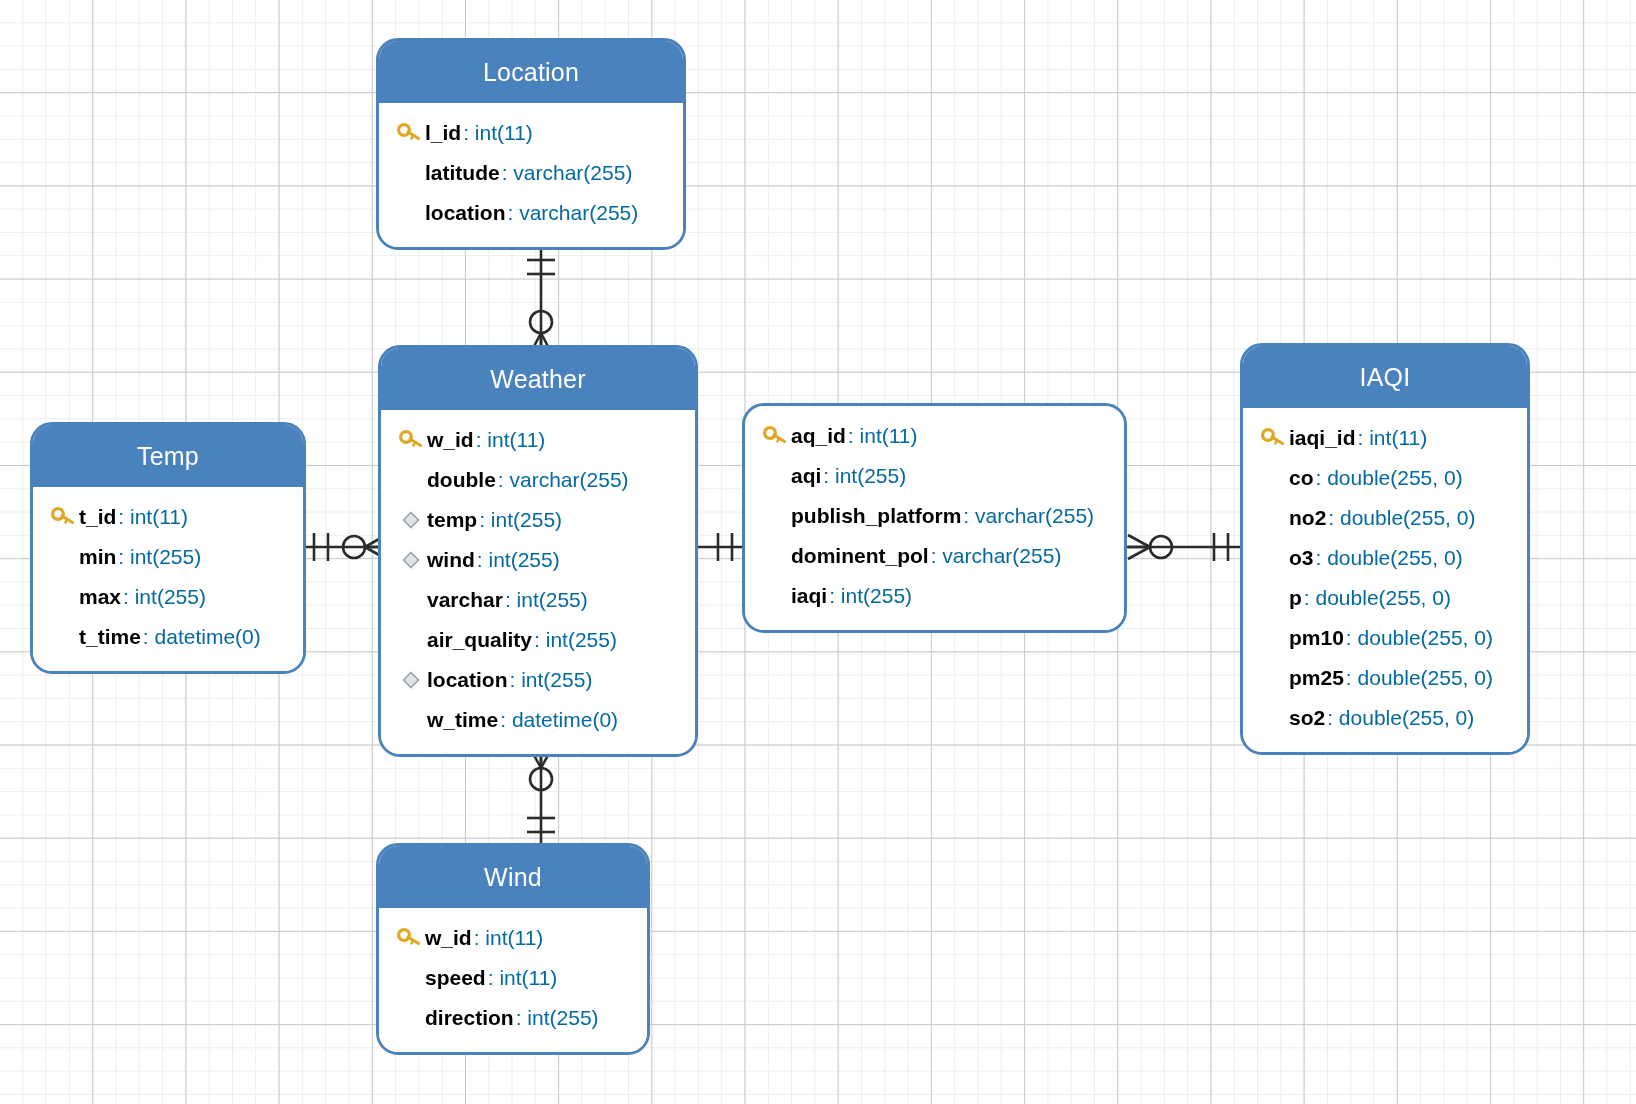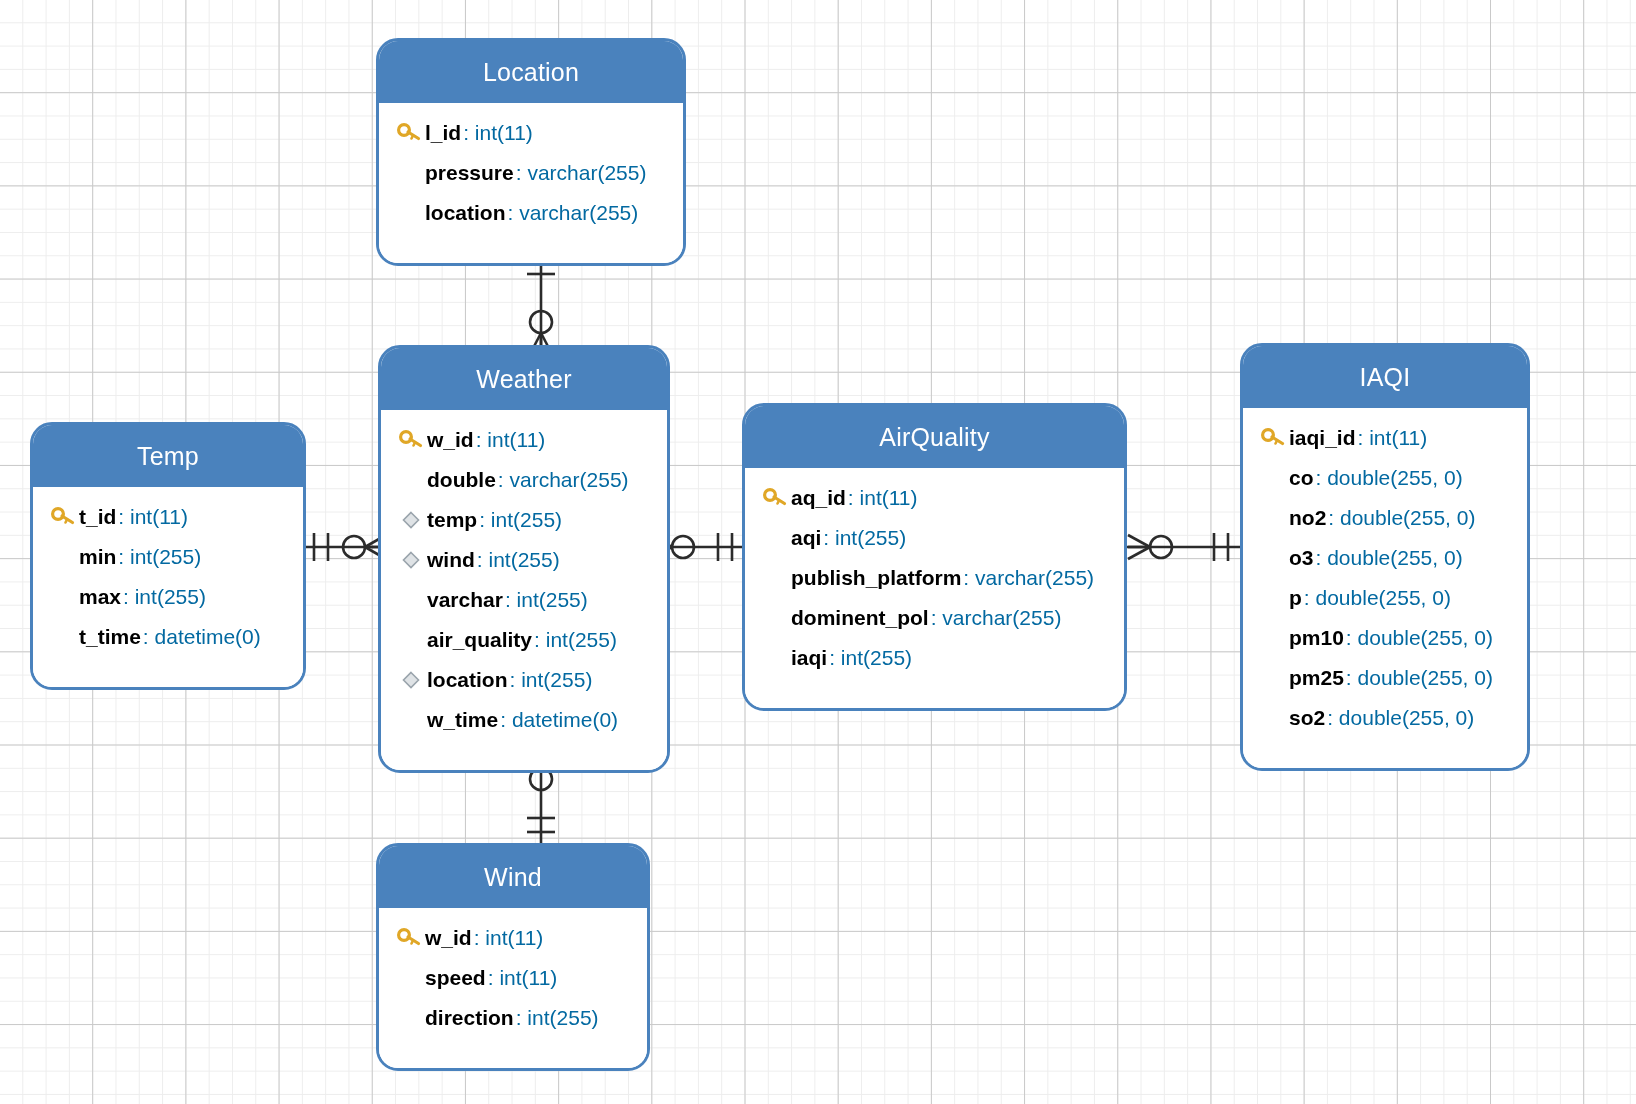--- a/index.html
+++ b/index.html
@@ -45,21 +45,21 @@
     background: #4a82bd;
     color: #ffffff;
     text-align: center;
     font-size: 25px;
     line-height: 62px;
     height: 62px;
     font-weight: 400;
     letter-spacing: 0.2px;
   }
   .entity-body {
-    padding: 10px 0 30px 0;
+    padding: 10px 0 14px 0;
     background: #ffffff;
   }
   .attr {
     display: flex;
     align-items: center;
     height: 40px;
     padding-left: 14px;
     font-size: 21px;
     white-space: nowrap;
   }
@@ -173,32 +173,32 @@
               <circle cx="7" cy="7" r="1.5" fill="#ffffff"></circle>
               <path d="M11 9 L21.5 15.5" stroke="#e0a727" stroke-width="3.2" fill="none" stroke-linecap="round"></path>
               <path d="M16 12.5 L14.5 15.5" stroke="#e0a727" stroke-width="2.6" stroke-linecap="round"></path>
             </svg>
         </span>
         <span class="attr-name">l_id</span>
         <span class="attr-type">:&nbsp;<span>int(11)</span></span>
       </div>
       <div class="attr">
         <span class="attr-icon"></span>
-        <span class="attr-name">pressure</span>
+        <span class="attr-name">latitude</span>
         <span class="attr-type">:&nbsp;<span>varchar(255)</span></span>
       </div>
       <div class="attr">
         <span class="attr-icon"></span>
         <span class="attr-name">location</span>
         <span class="attr-type">:&nbsp;<span>varchar(255)</span></span>
       </div>
     </div>
   </div>
 
-  <div class="entity" style="left:378px; top:345px; width:292px;">
+  <div class="entity" style="left:378px; top:345px; width:320px;">
     <div class="entity-header">Weather</div>
     <div class="entity-body">
       <div class="attr">
         <span class="attr-icon">
           <svg width="24" height="20" viewBox="0 0 24 20">
               <circle cx="7" cy="7" r="5.4" fill="none" stroke="#e0a727" stroke-width="3.2"></circle>
               <circle cx="7" cy="7" r="1.5" fill="#ffffff"></circle>
               <path d="M11 9 L21.5 15.5" stroke="#e0a727" stroke-width="3.2" fill="none" stroke-linecap="round"></path>
               <path d="M16 12.5 L14.5 15.5" stroke="#e0a727" stroke-width="2.6" stroke-linecap="round"></path>
             </svg>
@@ -283,21 +283,20 @@
       </div>
       <div class="attr">
         <span class="attr-icon"></span>
         <span class="attr-name">t_time</span>
         <span class="attr-type">:&nbsp;<span>datetime(0)</span></span>
       </div>
     </div>
   </div>
 
   <div class="entity" style="left:742px; top:403px; width:385px;">
-    <div class="entity-header">AirQuality</div>
     <div class="entity-body">
       <div class="attr">
         <span class="attr-icon">
           <svg width="24" height="20" viewBox="0 0 24 20">
               <circle cx="7" cy="7" r="5.4" fill="none" stroke="#e0a727" stroke-width="3.2"></circle>
               <circle cx="7" cy="7" r="1.5" fill="#ffffff"></circle>
               <path d="M11 9 L21.5 15.5" stroke="#e0a727" stroke-width="3.2" fill="none" stroke-linecap="round"></path>
               <path d="M16 12.5 L14.5 15.5" stroke="#e0a727" stroke-width="2.6" stroke-linecap="round"></path>
             </svg>
         </span>

